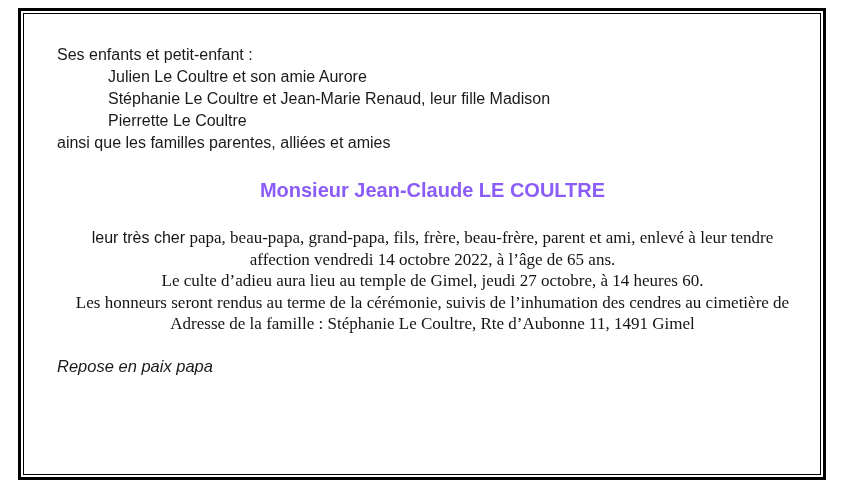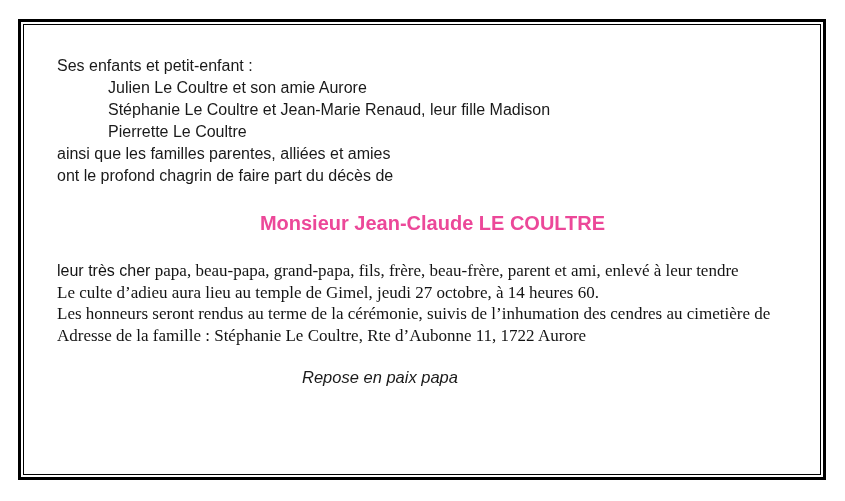--- a/index.html
+++ b/index.html
@@ -6,21 +6,21 @@
   html, body {
     width: 845px; height: 501px;
     background: #ffffff;
   }
   body {
     font-family: "Liberation Sans", sans-serif;
     color: #1a1a1a;
   }
   .canvas {
     width: 845px; height: 501px;
-    padding: 19px 19px 21px 18px;
+    padding: 8px 19px 21px 18px;
   }
   .frame-outer {
     width: 100%; height: 100%;
     border: 3px solid #000000;
     padding: 2px;
     background: #ffffff;
   }
   .frame-inner {
     width: 100%; height: 100%;
     border: 1px solid #000000;
@@ -34,37 +34,38 @@
   }
   .indent { padding-left: 51px; }
   .b { font-weight: normal; }
   .title {
     font-size: 20px;
     font-weight: bold;
     line-height: 28px;
     margin-top: 22px;
     text-align: center;
     white-space: nowrap;
-    color: #ec4899;
+    color: #8b5cf6;
   }
   .serif-block {
     margin-top: 23px;
     font-family: "Liberation Serif", serif;
     font-size: 17px;
     line-height: 21.5px;
     color: #141414;
+    text-align: center;
   }
   .serif-line { white-space: nowrap; }
   .lead-sans {
     font-family: "Liberation Sans", sans-serif;
     font-size: 16px;
   }
   .closing {
     margin-top: 20px;
-    text-align: center;
+    text-align: left;
     padding-right: 105px;
     font-style: italic;
     font-size: 16.5px;
     line-height: 22px;
   }
 </style>
 </head>
 <body>
 
 <div class="canvas">
@@ -85,40 +86,40 @@
 
 
       <div class="sans-line indent">
         <span>Pierrette </span><span class="b">Le Coultre</span>
       </div>
 
       <div class="sans-line">
         <span>ainsi que les familles parentes, alliées et amies</span>
       </div>
 
-      <div class="sans-line">
-        <span>ont le profond chagrin de faire part du décès de</span>
-      </div>
 
       <div class="title">
         <span>Monsieur Jean-Claude LE COULTRE</span>
       </div>
 
       <div class="serif-block">
         <div class="serif-line">
           <span class="lead-sans">leur très cher </span><span>papa, beau-papa, grand-papa, fils, frère, beau-frère, parent et ami, enlevé à leur tendre</span>
         </div>
         <div class="serif-line">
+          <span>affection vendredi 14 octobre 2022, à l’âge de 65 ans.</span>
+        </div>
+        <div class="serif-line">
           <span>Le culte d’adieu aura lieu au temple de Gimel, jeudi 27 octobre, à 14 heures 60.</span>
         </div>
         <div class="serif-line">
           <span>Les honneurs seront rendus au terme de la cérémonie, suivis de l’inhumation des cendres au cimetière de</span>
         </div>
         <div class="serif-line">
-          <span>Adresse de la famille : Stéphanie Le Coultre, Rte d’Aubonne 11, 1722 </span><span class="b">Aurore</span>
+          <span>Adresse de la famille : Stéphanie Le Coultre, Rte d’Aubonne 11, 1491 </span><span class="b">Gimel</span>
         </div>
       </div>
 
       <div class="closing">
         <span>Repose en paix papa</span>
       </div>
 
     </div>
   </div>
 </div>

